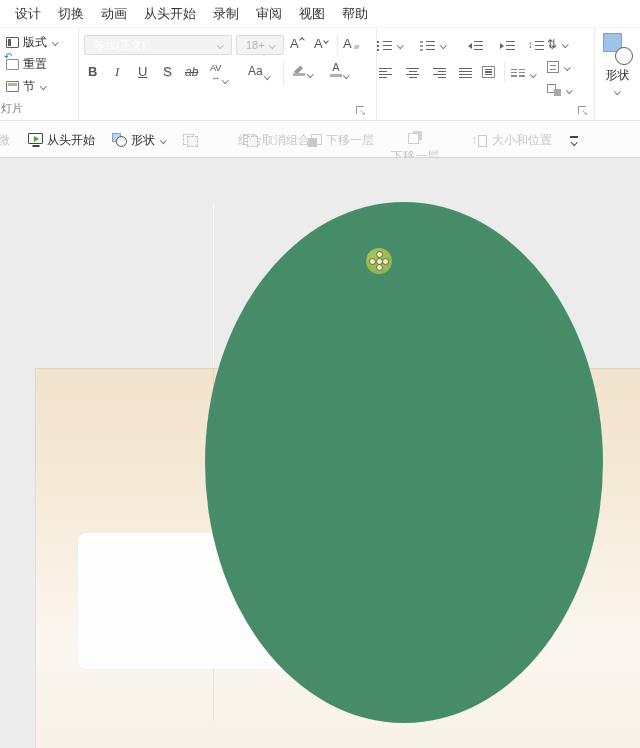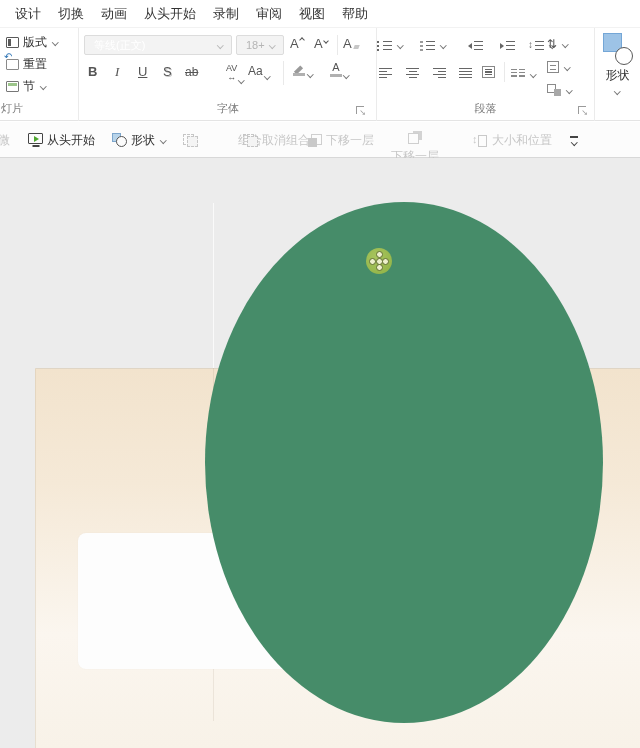--- a/index.html
+++ b/index.html
@@ -221,22 +221,22 @@
       <div class="vdiv" style="left:257px;top:7px;height:20px;"></div>
       <div class="fbtn" style="left:263px;top:8px;">
         <span>A</span>
         <span class="eraser"></span>
       </div>
 
       <div class="fbtn b-bold" style="left:8px;top:36px;">B</div>
       <div class="fbtn b-italic" style="left:35px;top:36px;">I</div>
       <div class="fbtn b-under" style="left:58px;top:36px;">U</div>
       <div class="fbtn b-shadow" style="left:83px;top:36px;">S</div>
-      <div class="fbtn b-strike" style="left:105px;top:37px;">ab</div>
-      <div class="fbtn" style="left:146px;top:36px;justify-content:space-between;">
+      <div class="fbtn b-strike" style="left:105px;top:37px;font-style:italic;">ab</div>
+      <div class="fbtn" style="left:130px;top:36px;justify-content:space-between;">
         <span class="i-av">AV</span>
         <span class="chv"></span>
       </div>
       <div class="fbtn" style="left:168px;top:36px;font-size:12px;">
         <span>Aa</span>
         <span class="chv"></span>
       </div>
       <div class="vdiv" style="left:203px;top:33px;height:24px;"></div>
       <div class="fbtn" style="left:213px;top:34px;">
         <span class="i-pen"></span>
@@ -244,21 +244,20 @@
       </div>
       <div class="fbtn" style="left:250px;top:34px;">
         <span class="colbar">
           <span style="font-size:11px;">A</span>
           <span class="bar"></span>
         </span>
         <span class="chv"></span>
       </div>
 
       <div class="i-launcher" style="left:276px;bottom:7px;"></div>
-      <div class="grp-label">字体</div>
     </div>
 
     <div class="rgroup" style="left:377px;width:218px;">
       <div class="btn" style="left:0px;top:8px;">
         <span class="i-list"></span>
         <span class="chv"></span>
       </div>
       <div class="btn" style="left:43px;top:8px;">
         <span class="i-list num"></span>
         <span class="chv"></span>
@@ -329,21 +328,20 @@
       <div class="btn" style="left:170px;top:30px;">
         <span class="i-aligntext"></span>
         <span class="chv"></span>
       </div>
       <div class="btn" style="left:170px;top:53px;">
         <span class="i-smartart"></span>
         <span class="chv"></span>
       </div>
 
       <div class="i-launcher" style="left:201px;bottom:7px;"></div>
-      <div class="grp-label">段落</div>
     </div>
 
     <div class="shapes-big">
       <div class="i-shape-big"></div>
       <div class="lbl">形状</div>
       <span class="chv"></span>
     </div>
   </div>
 
   <div class="toolbar2">

